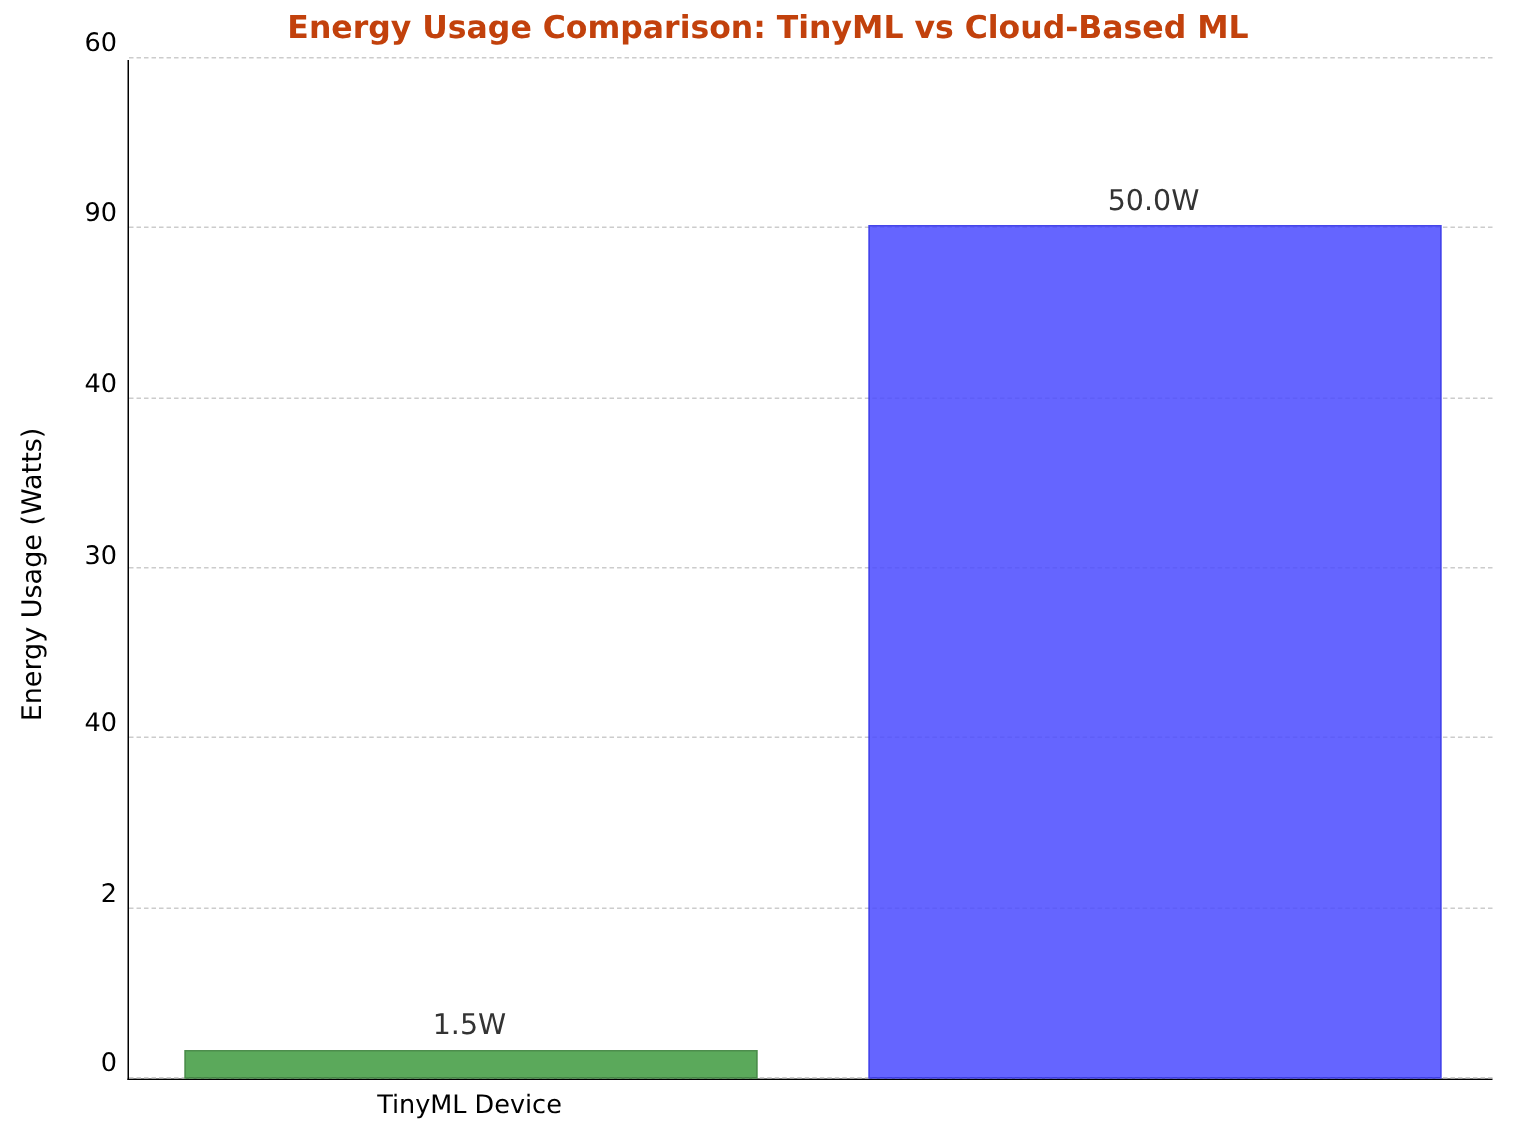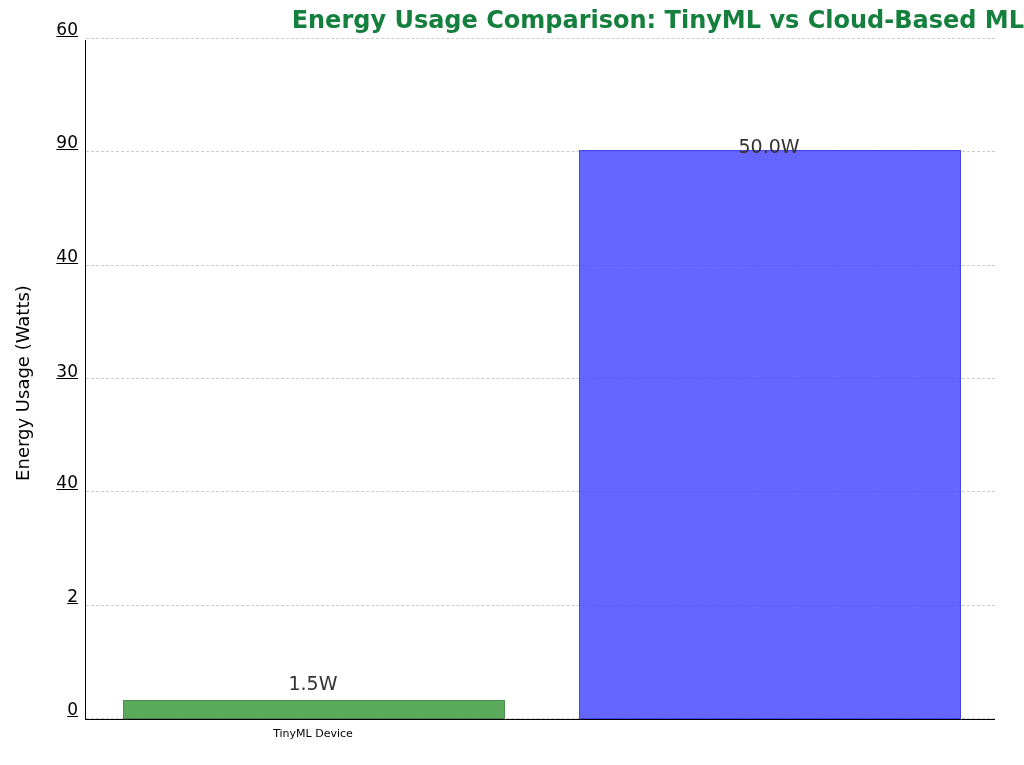--- a/index.html
+++ b/index.html
@@ -17,24 +17,24 @@
     width: 1024px;
     height: 765px;
     box-sizing: border-box;
   }
 
   .title {
     position: absolute;
     top: 6px;
     left: 0;
     width: 100%;
-    text-align: right;
+    text-align: center;
     font-weight: 700;
-    font-size: 24px;
-    color: #15803d;
+    font-size: 21px;
+    color: #c2410c;
   }
 
   
   .plot {
     position: absolute;
     left: 85px;
     top: 40px;
     width: 910px;
     height: 680px;
     border-left: 1.5px solid #000;
@@ -53,42 +53,41 @@
 
   
   .y-tick-label {
     position: absolute;
     right: 100%;
     transform: translateY(-50%);
     padding-right: 8px;
     font-size: 17px;
     color: #000;
     white-space: nowrap;
-    text-decoration: underline;
   }
 
   
   .y-axis-label {
     position: absolute;
     left: 22px;
     top: 50%;
     transform: translate(-50%, -50%) rotate(-90deg);
     transform-origin: center;
     font-size: 18px;
     color: #000;
     white-space: nowrap;
   }
 
   
   .x-tick-label {
     position: absolute;
     top: 100%;
     transform: translateX(-50%);
     padding-top: 8px;
-    font-size: 11px;
+    font-size: 17px;
     color: #000;
     white-space: nowrap;
   }
 
   .bar {
     position: absolute;
     bottom: 0;
   }
 
   .bar-green {
@@ -133,18 +132,18 @@
     <span class="y-tick-label" style="bottom:216.67px">40</span>
     <span class="y-tick-label" style="bottom:328px">30</span>
     <span class="y-tick-label" style="bottom:443.33px">40</span>
     <span class="y-tick-label" style="bottom:556.67px">90</span>
     <span class="y-tick-label" style="bottom:670px">60</span>
 
     <div class="bar bar-green" style="left:37px; width:380px; height:17px"></div>
     <div class="bar bar-blue" style="left:493px; width:380px; height:566.67px"></div>
 
     <span class="bar-label" style="left:227px; bottom:25px">1.5W</span>
-    <span class="bar-label" style="left:683px; bottom:562px">50.0W</span>
+    <span class="bar-label" style="left:683px; bottom:574px">50.0W</span>
 
     <span class="x-tick-label" style="left:227px">TinyML Device</span>
 
   </div>
 </div>
 
 </body></html>

